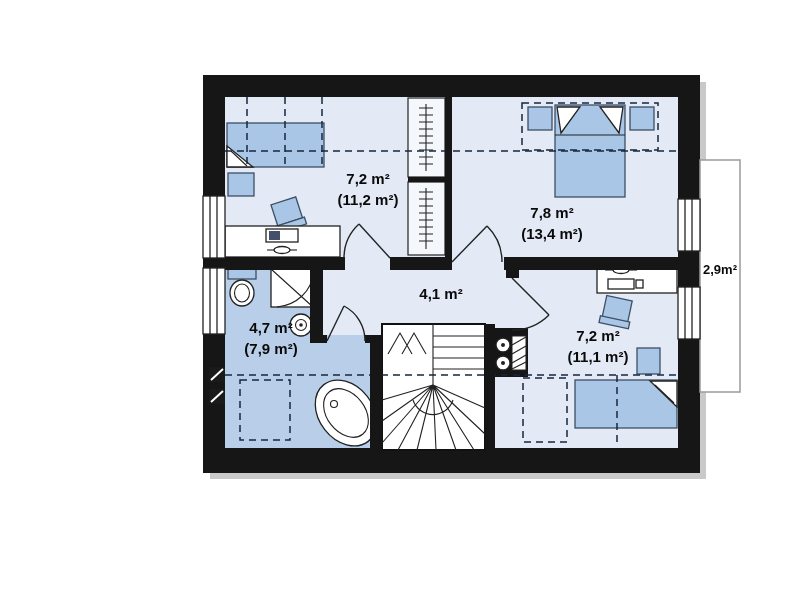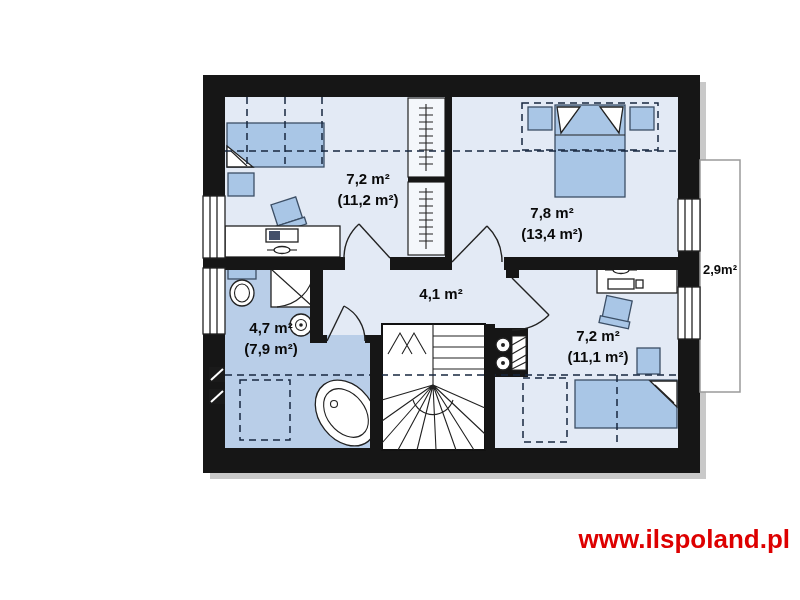--- a/index.html
+++ b/index.html
@@ -203,14 +203,13 @@
 
   <text class="rlabel" x="271" y="333">4,7 m²</text>
   <text class="rlabel" x="271" y="354">(7,9 m²)</text>
 
   <text class="rlabel" x="598" y="341">7,2 m²</text>
   <text class="rlabel" x="598" y="362">(11,1 m²)</text>
 
   <text class="blabel" x="720" y="274">2,9m²</text>
 </svg>
 
-<div class="watermark">www.ilspoland.pl</div>
 </div>
 
 </body></html>

